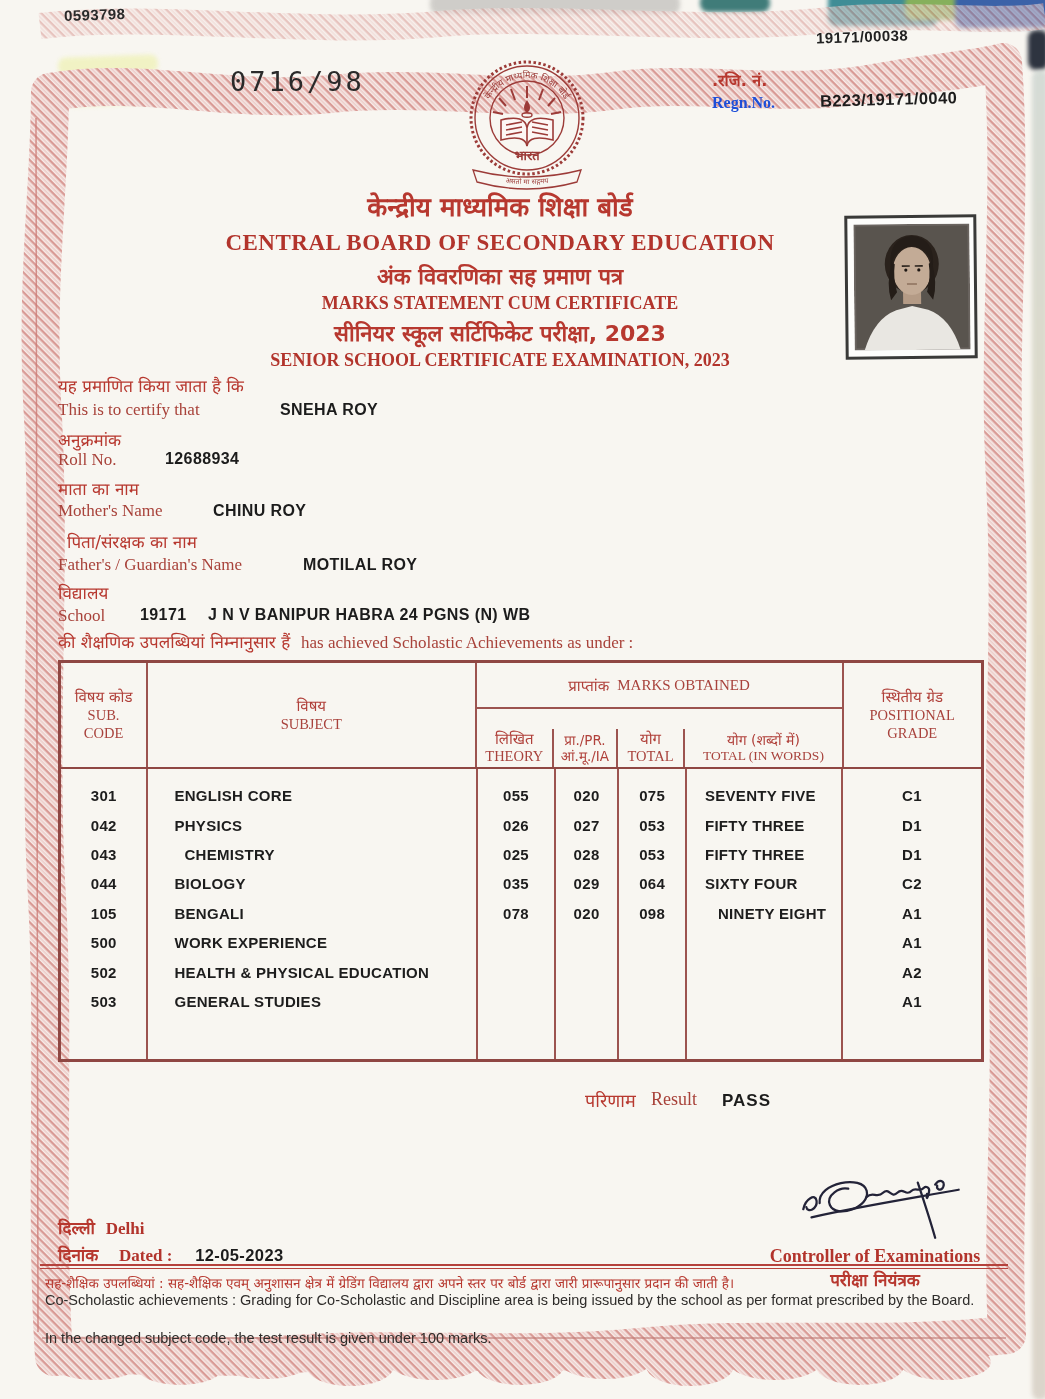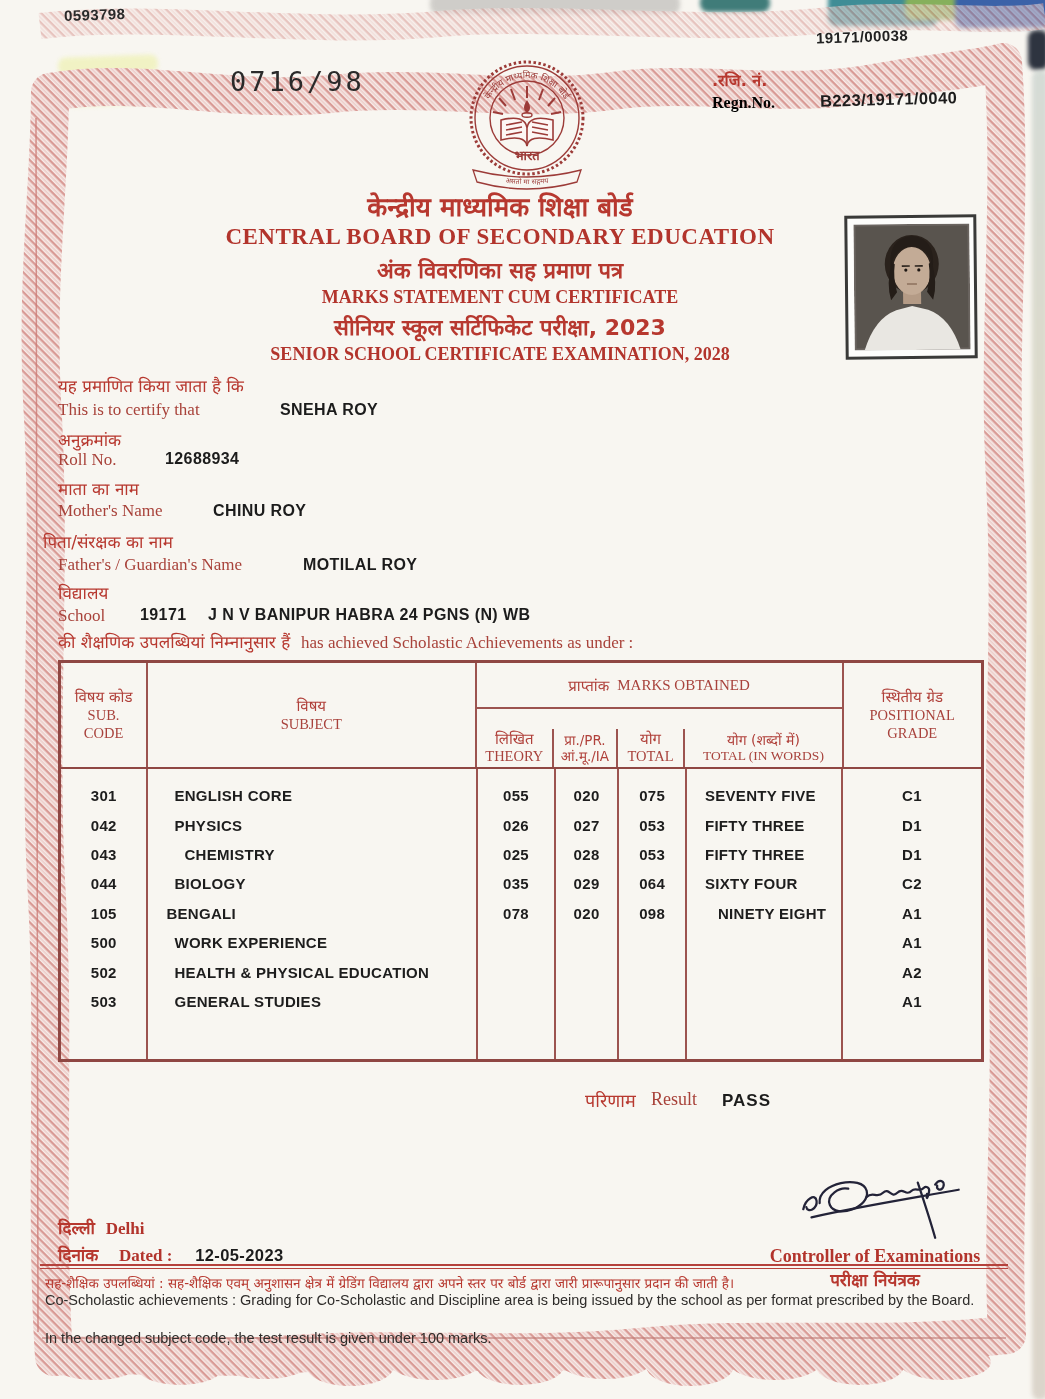--- a/index.html
+++ b/index.html
@@ -94,21 +94,21 @@
       <ellipse cx="945" cy="1362" rx="46" ry="18"></ellipse>
     </g>
   </svg>
 
   <div class="abs val" style="left:64px;top:6px;font-size:15px;transform:rotate(-2deg);color:#2a2a2a;">0593798</div>
   <div class="abs val" style="left:816px;top:28px;font-size:15px;transform:rotate(-2deg);color:#222;">19171/00038</div>
 
   <div class="abs mono" style="left:230px;top:66px;font-size:27px;letter-spacing:3px;">0716/98</div>
 
   <div class="abs hib" style="left:712px;top:69px;font-size:16px;">.रजि. नं.</div>
-  <div class="abs enserifb" style="left:712px;top:94px;font-size:16px;color:#000000;">Regn.No.</div>
+  <div class="abs enserifb" style="left:712px;top:94px;font-size:16px;color:#1d4ed8;">Regn.No.</div>
   <div class="abs val" style="left:820px;top:90px;font-size:16.5px;transform:rotate(-1.5deg);">B223/19171/0040</div>
 
   <svg class="abs" style="left:443px;top:56px;" width="170" height="140" viewBox="0 0 170 140">
     <g stroke="#9c3b38" fill="none">
       <circle cx="84" cy="62" r="56" stroke-width="3" stroke-dasharray="2.5 2.5"></circle>
       <circle cx="84" cy="62" r="52" stroke-width="1.4"></circle>
       <circle cx="84" cy="62" r="37" stroke-width="1.4"></circle>
     </g>
     <path id="ringArc" d="M40,66 A44,44 0 1 1 128,66" fill="none"></path>
     <text font-size="9" fill="#9c3b38" font-family="DejaVu Sans, sans-serif">
@@ -160,40 +160,40 @@
       <line x1="48" y1="42" x2="56" y2="42" stroke="#2c241e" stroke-width="1.6"></line>
       <line x1="61" y1="42" x2="69" y2="42" stroke="#2c241e" stroke-width="1.6"></line>
       <circle cx="52" cy="46" r="1.6" fill="#1d1713"></circle>
         <circle cx="65" cy="46" r="1.6" fill="#1d1713"></circle>
       <line x1="53" y1="60" x2="63" y2="60" stroke="#8d715c" stroke-width="1.6"></line>
     </svg>
   </div>
 
   <div class="abs" style="left:150px;top:188px;width:700px;text-align:center;">
     <div class="hib" style="font-size:26px;">केन्द्रीय माध्यमिक शिक्षा बोर्ड</div>
-    <div class="enserifb" style="font-size:23px;margin-top:0;letter-spacing:.5px;">CENTRAL BOARD OF SECONDARY EDUCATION</div>
+    <div class="enserifb" style="font-size:23px;margin-top:6px;letter-spacing:.5px;">CENTRAL BOARD OF SECONDARY EDUCATION</div>
     <div class="hib" style="font-size:22px;margin-top:4px;">अंक विवरणिका सह प्रमाण पत्र</div>
     <div class="enserifb" style="font-size:18px;margin-top:3px;color:#b2342c;">MARKS STATEMENT CUM CERTIFICATE</div>
     <div class="hib" style="font-size:22px;margin-top:3px;">सीनियर स्कूल सर्टिफिकेट परीक्षा, 2023</div>
-    <div class="enserifb" style="font-size:18px;margin-top:3px;">SENIOR SCHOOL CERTIFICATE EXAMINATION, 2028</div>
+    <div class="enserifb" style="font-size:18px;margin-top:3px;">SENIOR SCHOOL CERTIFICATE EXAMINATION, 2023</div>
   </div>
 
   <div class="abs hi" style="left:58px;top:374px;font-size:17px;">यह प्रमाणित किया जाता है कि</div>
   <div class="abs enserif" style="left:58px;top:400px;font-size:17px;">This is to certify that</div>
   <div class="abs val" style="left:280px;top:401px;font-size:16px;">SNEHA ROY</div>
 
   <div class="abs hi" style="left:58px;top:428px;font-size:17px;">अनुक्रमांक</div>
   <div class="abs enserif" style="left:58px;top:450px;font-size:17px;">Roll No.</div>
   <div class="abs val" style="left:165px;top:450px;font-size:16px;">12688934</div>
 
   <div class="abs hi" style="left:58px;top:477px;font-size:17px;">माता का नाम</div>
   <div class="abs enserif" style="left:58px;top:501px;font-size:17px;">Mother's Name</div>
   <div class="abs val" style="left:213px;top:502px;font-size:16px;">CHINU ROY</div>
 
-  <div class="abs hi" style="left:43px;top:530px;font-size:17px;">पिता/संरक्षक का नाम</div>
+  <div class="abs hi" style="left:67px;top:530px;font-size:17px;">पिता/संरक्षक का नाम</div>
   <div class="abs enserif" style="left:58px;top:555px;font-size:17px;">Father's / Guardian's Name</div>
   <div class="abs val" style="left:303px;top:556px;font-size:16px;">MOTILAL ROY</div>
 
   <div class="abs hi" style="left:58px;top:581px;font-size:17px;">विद्यालय</div>
   <div class="abs enserif" style="left:58px;top:606px;font-size:17px;">School</div>
   <div class="abs val" style="left:140px;top:606px;font-size:16px;">19171</div>
   <div class="abs val" style="left:208px;top:606px;font-size:16px;">J N V BANIPUR HABRA 24 PGNS (N) WB</div>
 
   <div class="abs" style="left:58px;top:630px;font-size:17px;">
     <span class="hi">की शैक्षणिक उपलब्धियां निम्नानुसार हैं</span>
@@ -250,21 +250,21 @@
         <div class="bc">105</div>
         <div class="bc">500</div>
         <div class="bc">502</div>
         <div class="bc">503</div>
       </div>
       <div class="bcol line" style="width:332px;">
         <div class="bc left" style="padding-left:26px;">ENGLISH CORE</div>
         <div class="bc left" style="padding-left:26px;">PHYSICS</div>
         <div class="bc left" style="padding-left:36px;">CHEMISTRY</div>
         <div class="bc left" style="padding-left:26px;">BIOLOGY</div>
-        <div class="bc left" style="padding-left:18px;">BENGALI</div>
+        <div class="bc left" style="padding-left:26px;">BENGALI</div>
         <div class="bc left" style="padding-left:26px;">WORK EXPERIENCE</div>
         <div class="bc left" style="padding-left:26px;">HEALTH &amp; PHYSICAL EDUCATION</div>
         <div class="bc left" style="padding-left:26px;">GENERAL STUDIES</div>
       </div>
       <div class="bcol line" style="width:78px;">
         <div class="bc">055</div>
         <div class="bc">026</div>
         <div class="bc">025</div>
         <div class="bc">035</div>
         <div class="bc">078</div>

